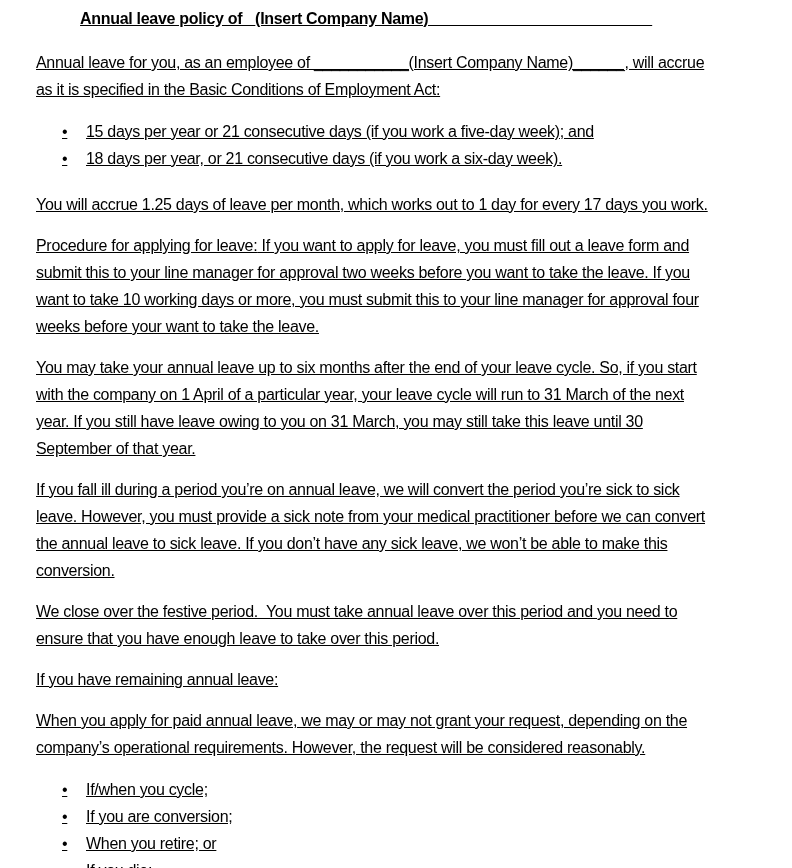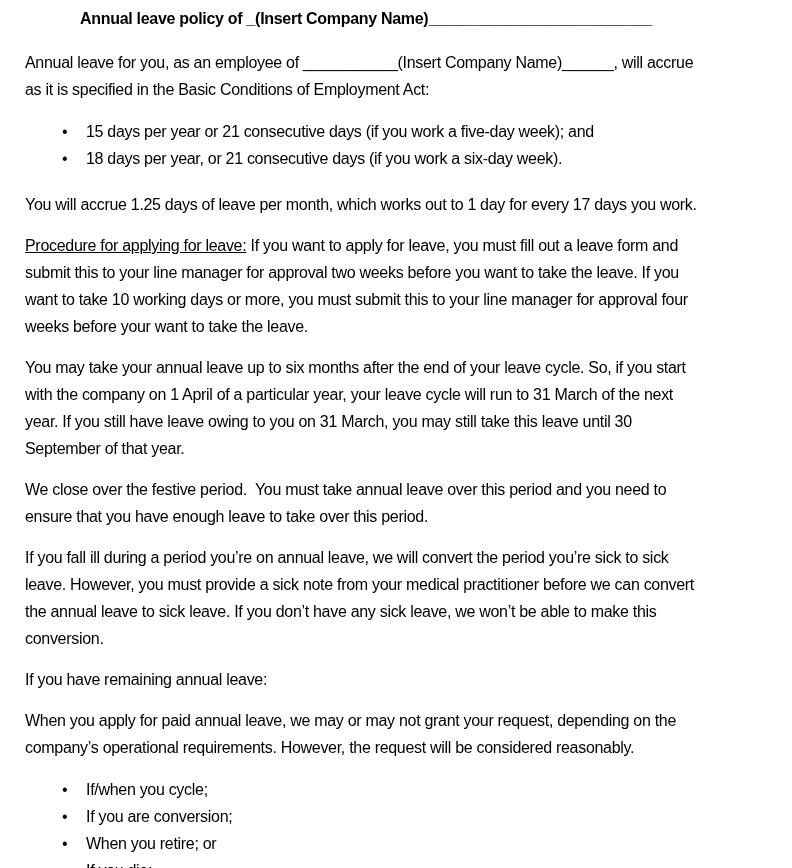--- a/index.html
+++ b/index.html
@@ -12,31 +12,32 @@
     font-size: 16px;
     letter-spacing: -0.3px;
     line-height: 27px;
     overflow: hidden;
   }
   .page {
     box-sizing: border-box;
     width: 732px;
     height: 868px;
     padding: 5px 24px 12px 24px;
+    text-decoration: underline;
   }
   .doc-title {
     font-size: 16px;
     font-weight: bold;
     text-align: center;
     margin: 0 0 17px 0;
     line-height: 27px;
     white-space: nowrap;
   }
   .para {
-    margin: 0 0 14px 1px;
+    margin: 0 0 14px 12px;
   }
   .lead-underline {
     text-decoration: underline;
   }
   .bullet-list {
     margin: 15px 0 19px 0;
   }
   .bullet-item {
     display: flex;
     align-items: flex-start;
@@ -64,22 +65,22 @@
           <span class="bullet-text">15 days per year or 21 consecutive days (if you work a five-day week); and</span>
         </div>
         <div class="bullet-item">
           <span class="bullet-glyph">•</span>
           <span class="bullet-text">18 days per year, or 21 consecutive days (if you work a six-day week).</span>
         </div>
       </div>
       <div class="para"><span>You will accrue 1.25 days of leave per month, which works out to 1 day for every 17 days you work.</span></div>
       <div class="para"><span class="lead-underline">Procedure for applying for leave:</span><span> If you want to apply for leave, you must fill out a leave form and submit this to your line manager for approval two weeks before you want to take the leave. If you want to take 10 working days or more, you must submit this to your line manager for approval four weeks before your want to take the leave.</span></div>
       <div class="para"><span>You may take your annual leave up to six months after the end of your leave cycle. So, if you start with the company on 1 April of a particular year, your leave cycle will run to 31 March of the next year. If you still have leave owing to you on 31 March, you may still take this leave until 30 September of that year.</span></div>
+      <div class="para"><span>If you fall ill during a period you’re on annual leave, we will convert the period you’re sick to sick leave. However, you must provide a sick note from your medical practitioner before we can convert the annual leave to sick leave. If you don’t have any sick leave, we won’t be able to make this conversion.</span></div>
       <div class="para"><span>We close over the festive period.&nbsp; You must take annual leave over this period and you need to ensure that you have enough leave to take over this period.</span></div>
-      <div class="para"><span>If you fall ill during a period you’re on annual leave, we will convert the period you’re sick to sick leave. However, you must provide a sick note from your medical practitioner before we can convert the annual leave to sick leave. If you don’t have any sick leave, we won’t be able to make this conversion.</span></div>
       <div class="para"><span>If you have remaining annual leave:</span></div>
       <div class="para"><span>When you apply for paid annual leave, we may or may not grant your request, depending on the company’s operational requirements. However, the request will be considered reasonably.</span></div>
       <div class="bullet-list">
         <div class="bullet-item">
           <span class="bullet-glyph">•</span>
           <span class="bullet-text">If/when you cycle;</span>
         </div>
         <div class="bullet-item">
           <span class="bullet-glyph">•</span>
           <span class="bullet-text">If you are conversion;</span>

